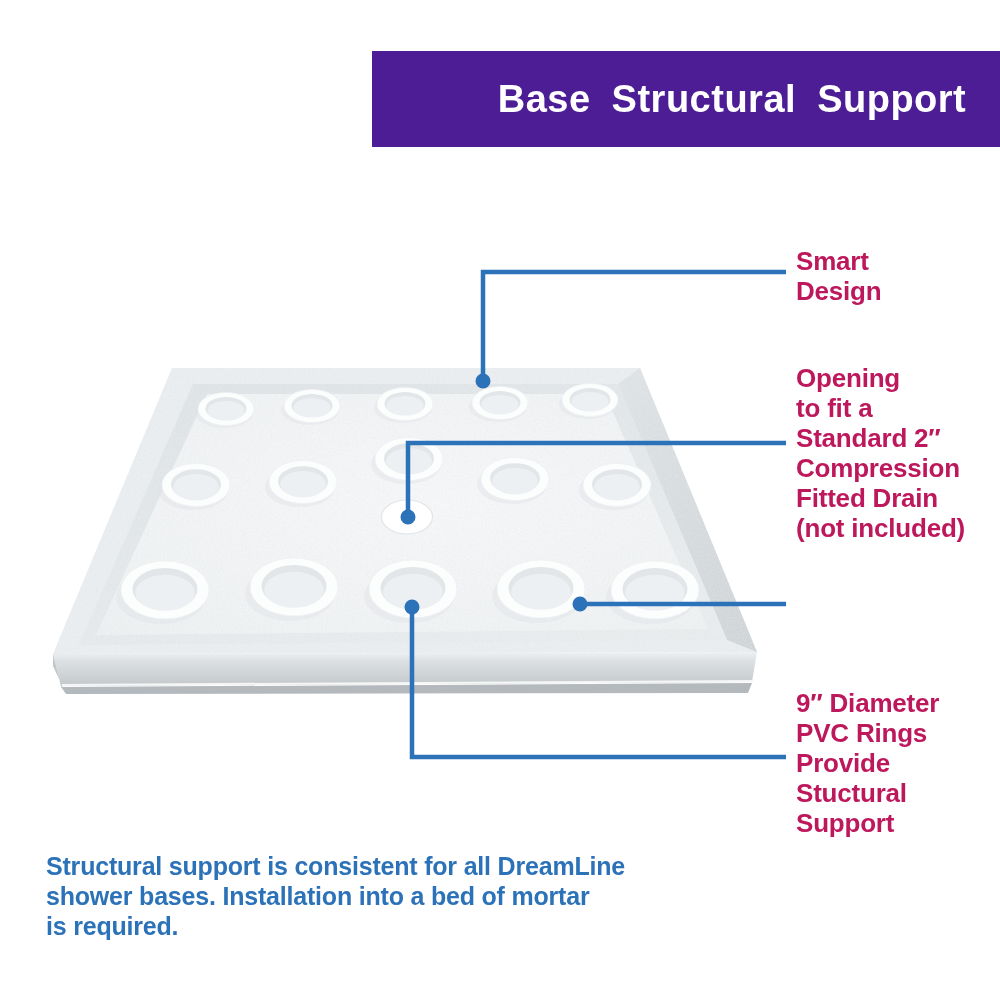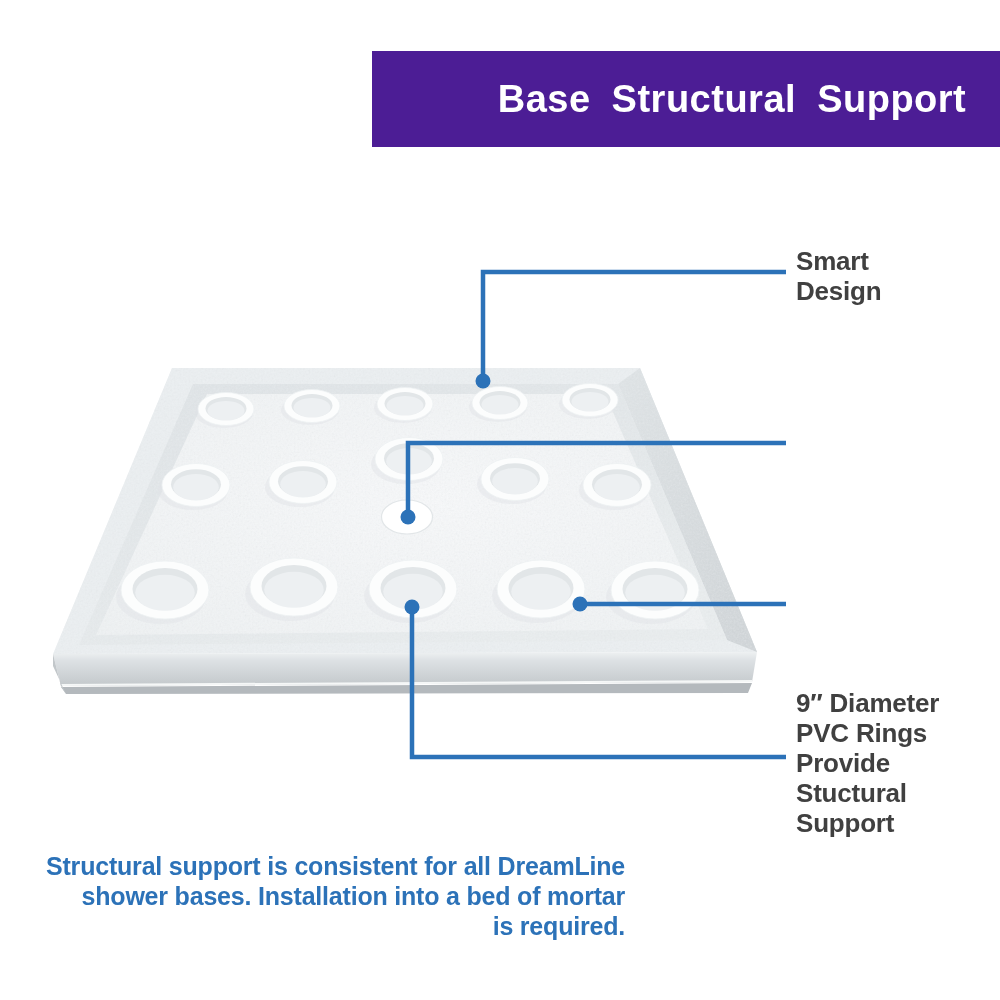--- a/index.html
+++ b/index.html
@@ -10,30 +10,30 @@
   .banner{
     position:absolute;left:372px;top:51px;width:720px;height:96px;
     background:#4c1d95;display:flex;align-items:center;justify-content:center;
   }
   .banner-title{
     color:#ffffff;font-weight:700;font-size:38px;letter-spacing:0.5px;word-spacing:10px;
     white-space:pre;
   }
   .diagram-svg{position:absolute;left:0;top:0;}
   .label{
-    position:absolute;color:#404040;font-weight:700;font-size:26px;line-height:30px;
+    position:absolute;color:#be185d;font-weight:700;font-size:26px;line-height:30px;
     letter-spacing:-0.2px;white-space:pre;
   }
   .lbl-smart{left:796px;top:246px;}
   .lbl-drain{left:796px;top:363px;}
   .lbl-fiber{left:796px;top:578px;}
   .lbl-pvc{left:796px;top:688px;}
   .footer-note{
     position:absolute;left:46px;top:851px;color:#2C72B8;font-weight:700;
-    font-size:25px;line-height:30px;letter-spacing:-0.2px;white-space:pre;text-align:right;
+    font-size:25px;line-height:30px;letter-spacing:-0.2px;white-space:pre;
   }
 </style>
 </head>
 <body>
 
 <div class="canvas">
 
   <div class="banner">
     <span class="banner-title">Base Structural Support</span>
   </div>
@@ -136,20 +136,26 @@
     <g fill="#2C72B8">
       <circle cx="483" cy="381" r="7.5"></circle>
       <circle cx="408" cy="517" r="7.5"></circle>
       <circle cx="580" cy="604" r="7.5"></circle>
       <circle cx="412" cy="607" r="7.5"></circle>
     </g>
   </svg>
 
   <div class="label lbl-smart">Smart
 Design</div>
+  <div class="label lbl-drain">Opening
+to fit a
+Standard 2″
+Compression
+Fitted Drain
+(not included)</div>
   <div class="label lbl-pvc">9″ Diameter
 PVC Rings
 Provide
 Stuctural
 Support</div>
 
   <div class="footer-note">Structural support is consistent for all DreamLine
 shower bases. Installation into a bed of mortar
 is required.</div>
 

